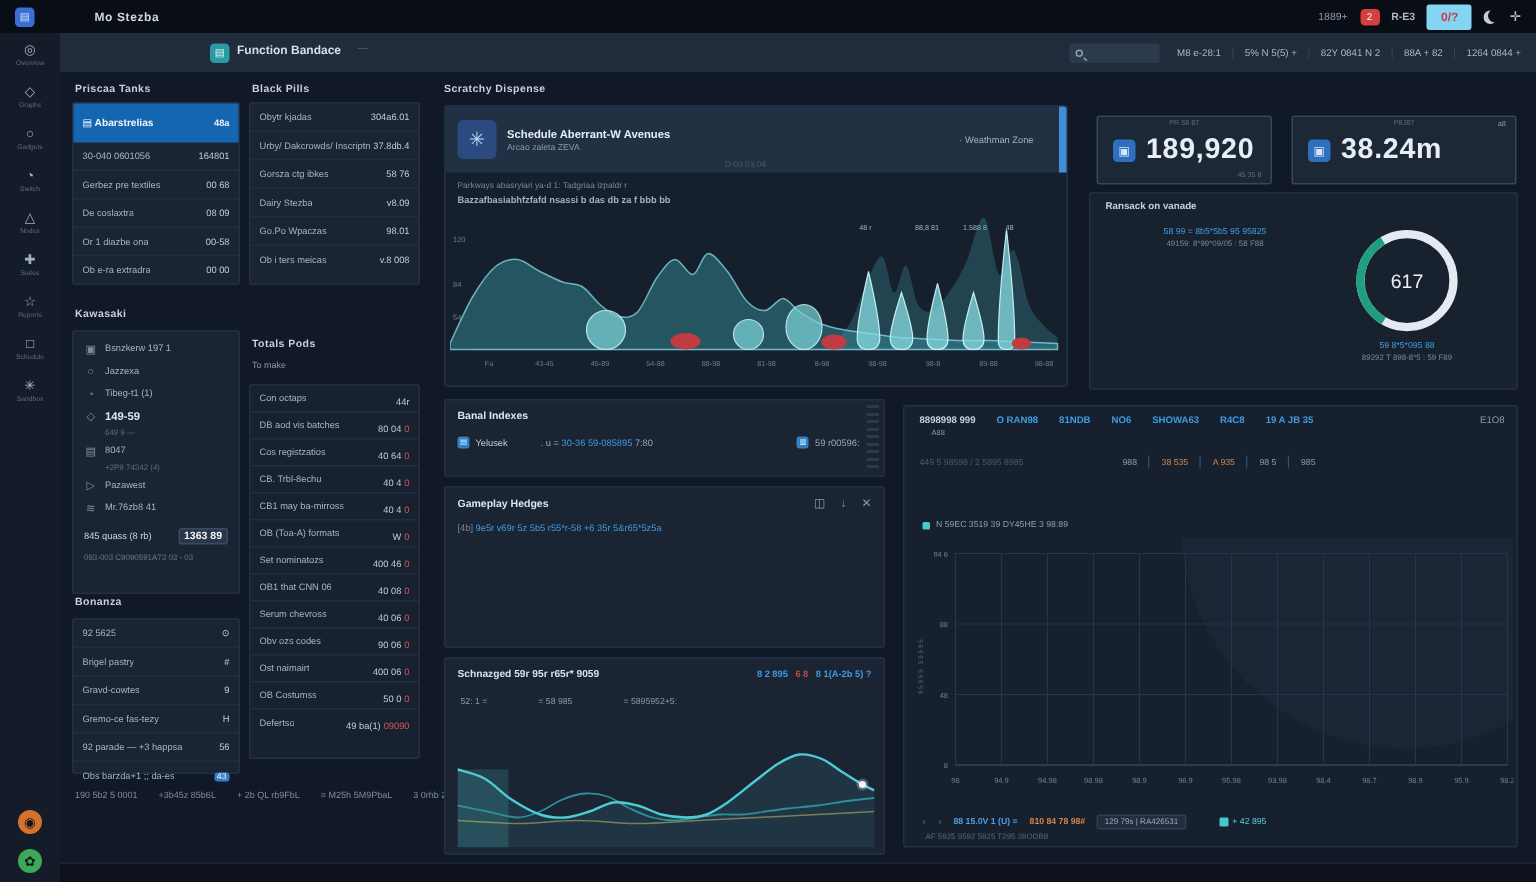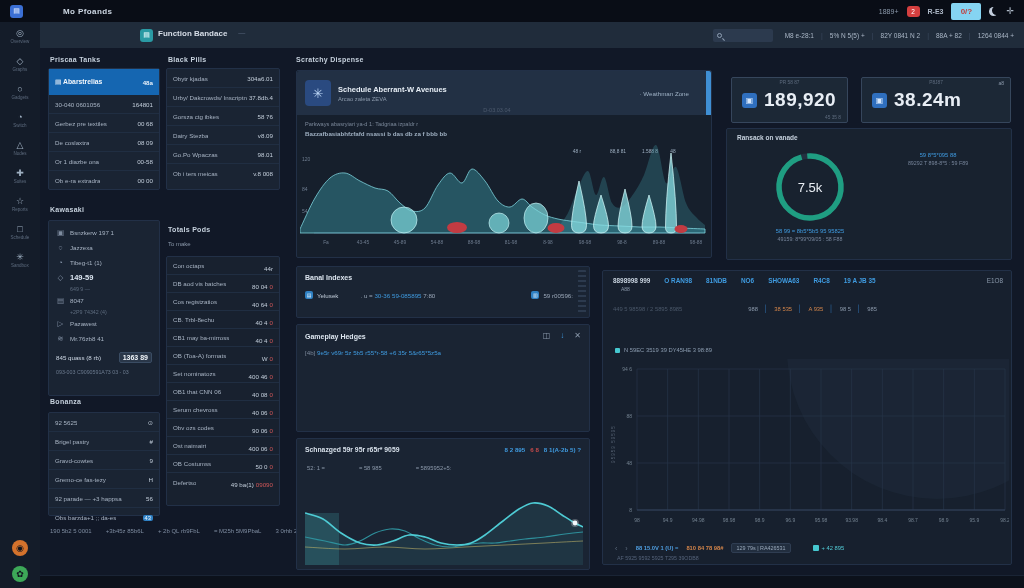--- a/index.html
+++ b/index.html
@@ -172,21 +172,21 @@
 </style>
 </head>
 <body>
 
 <div class="stage">
 
   <header class="topbar">
     <div class="logo">
         <span>▤</span>
       </div>
-    <div class="top-title">Mo Pfoands</div>
+    <div class="top-title">Mo Stezba</div>
     <div class="top-right">
       <span class="top-counter">1889+</span>
       <span class="top-badge">2</span>
       <span class="top-version">R-E3</span>
       <span class="top-cta">0/?</span>
       <span class="moon"></span>
       <span class="plus-glyph">✛</span>
     </div>
   </header>
 
@@ -567,28 +567,28 @@
           <span>▣</span>
         </div>
       <div class="stat-value">38.24m</div>
       <span class="stat-cap-tr">a8</span>
     </div>
 
     <div class="panel" id="gauge-sec">
       <div class="gsec-title">Ransack on vanade</div>
       <div id="gauges">
           <div class="gauge-block" style="left: 18px;">
-            <div class="gauge-wrap"><svg width="76" height="76">
-                <circle cx="38" cy="38" r="31" fill="none" stroke="#223140" stroke-width="5.5"></circle>
-                <circle cx="38" cy="38" r="31" fill="none" stroke="#1f9e82" stroke-width="5.5" pathLength="100" stroke-dasharray="97 3" transform="rotate(-95 38 38)"></circle>
-              </svg><div class="gauge-val">7.5k</div></div>
             <div class="gauge-link">58 99 = 8b5*5b5 95 95825</div>
             <div class="gauge-cap">49159: 8*99*09/05 : 58 F88</div>
           </div>
           <div class="gauge-block" style="left: 146px;">
+            <div class="gauge-wrap"><svg width="76" height="76">
+                <circle cx="38" cy="38" r="31" fill="none" stroke="#e3eaf1" stroke-width="5.5"></circle>
+                <circle cx="38" cy="38" r="31" fill="none" stroke="#1f9e82" stroke-width="5.5" pathLength="100" stroke-dasharray="33 67" transform="rotate(120 38 38)"></circle>
+              </svg><div class="gauge-val">617</div></div>
             <div class="gauge-link">59 8*5*095 88</div>
             <div class="gauge-cap">89292 T 898-8*5 : 59 F89</div>
           </div>
         </div>
     </div>
 
     <div class="panel" id="bigpanel">
       <div class="bp-menu" id="bp-menu">
           <div class="bp-m-first">
             <span class="lbl">8898998 999</span>

